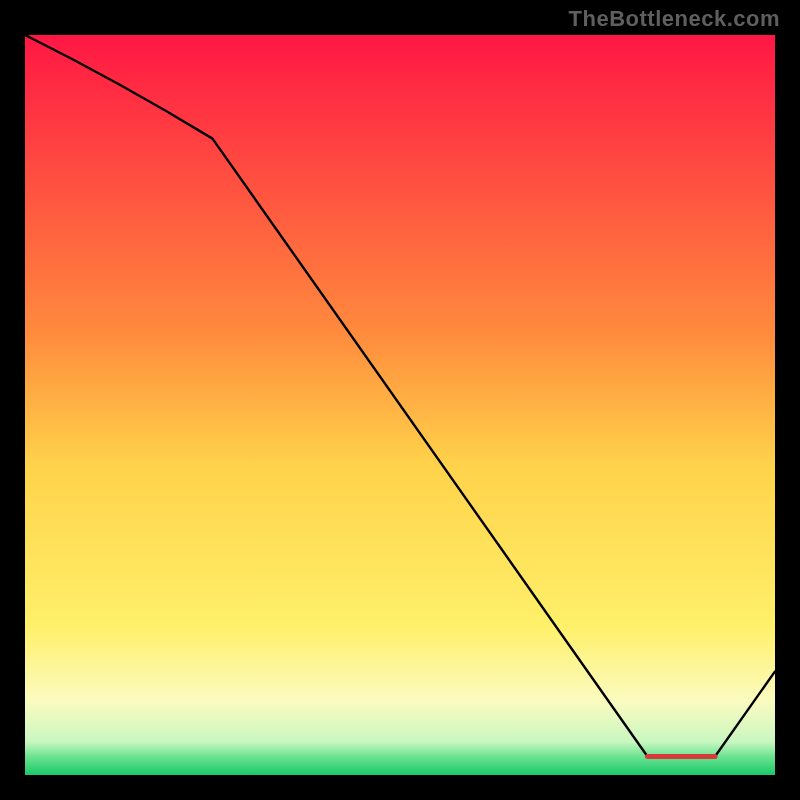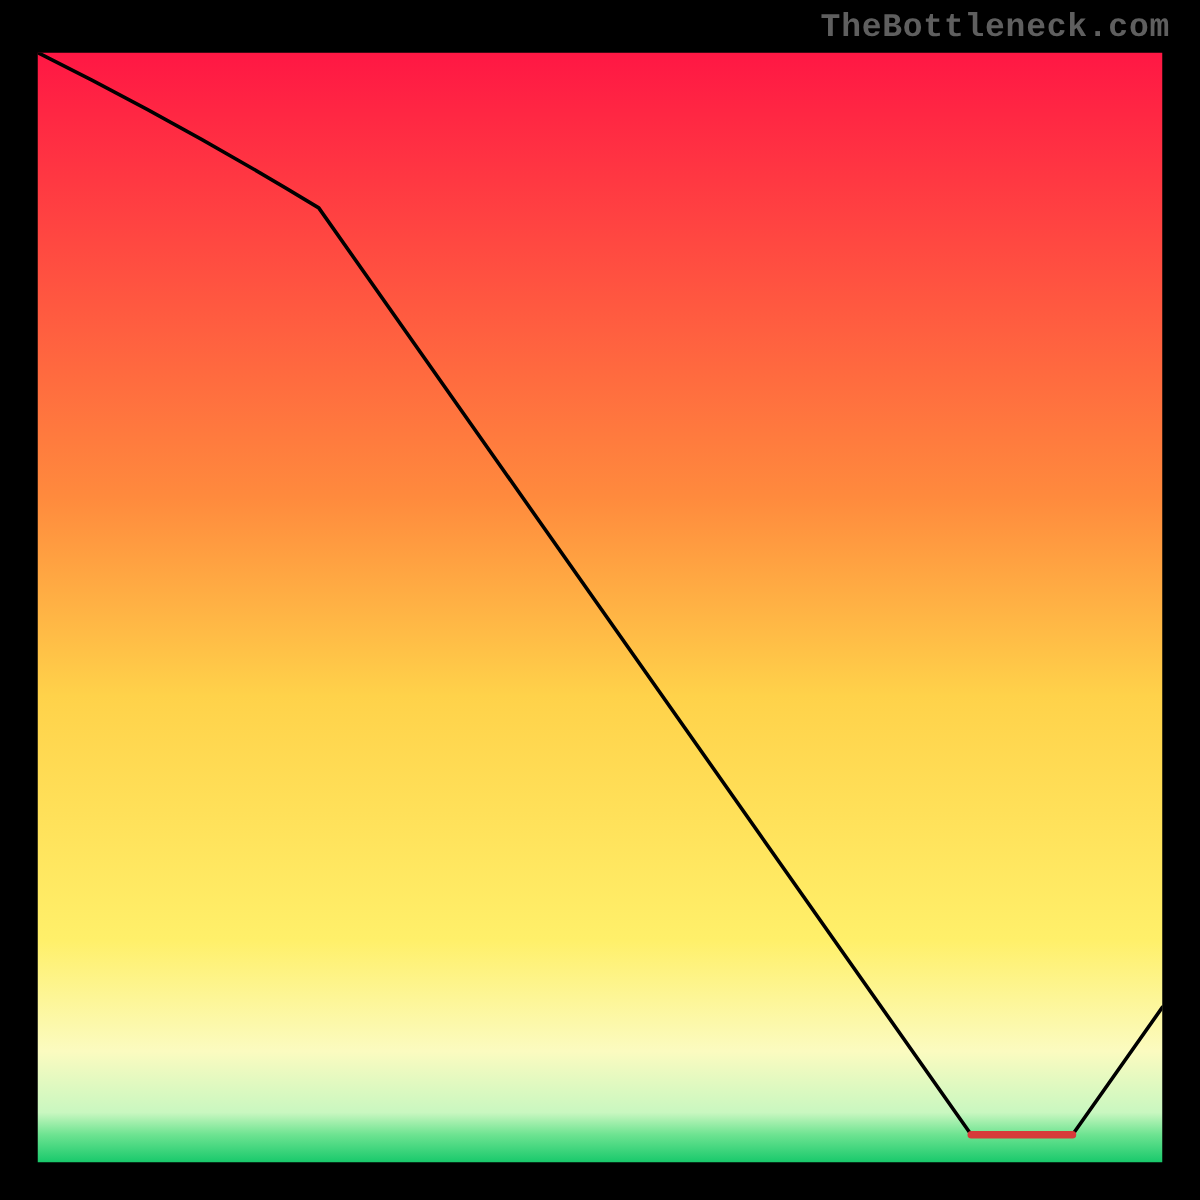--- a/index.html
+++ b/index.html
@@ -9,21 +9,20 @@
     height: 800px;
     background: #000;
     overflow: hidden;
     font-family: Arial, Helvetica, sans-serif;
   }
   .outer {
     position: relative;
     width: 800px;
     height: 800px;
     background: #000;
-    font-family: Liberation Mono, monospace;
   }
   .watermark {
     position: absolute;
     top: 6px;
     right: 20px;
     color: #5f5f5f;
     font-size: 22px;
     letter-spacing: 0.5px;
     font-weight: 600;
   }

